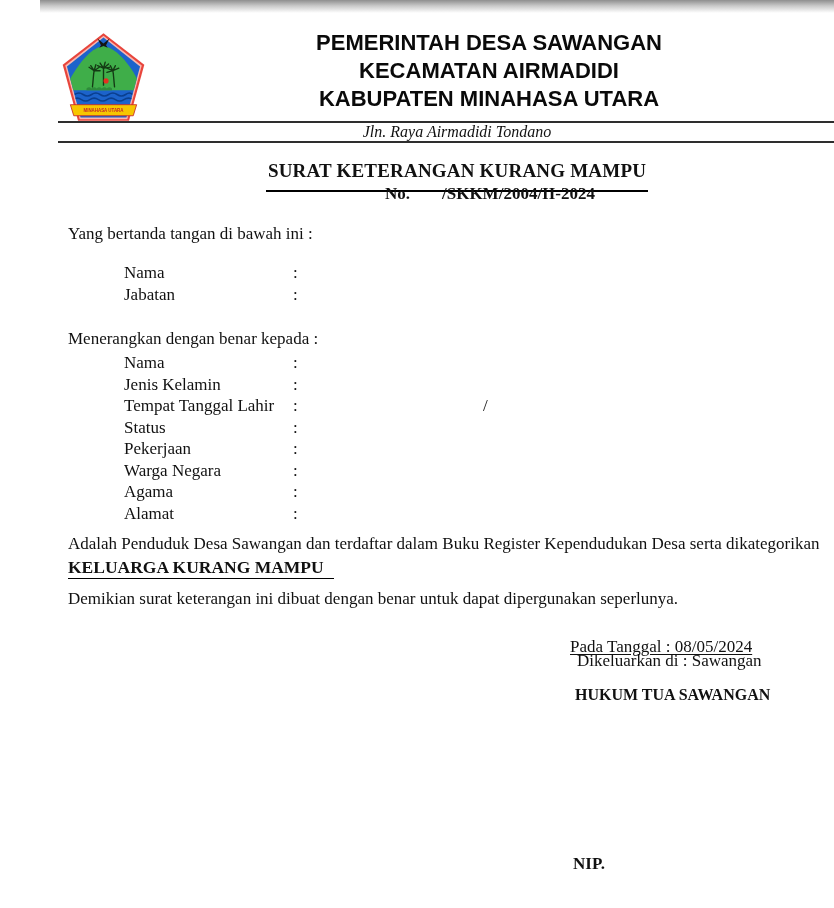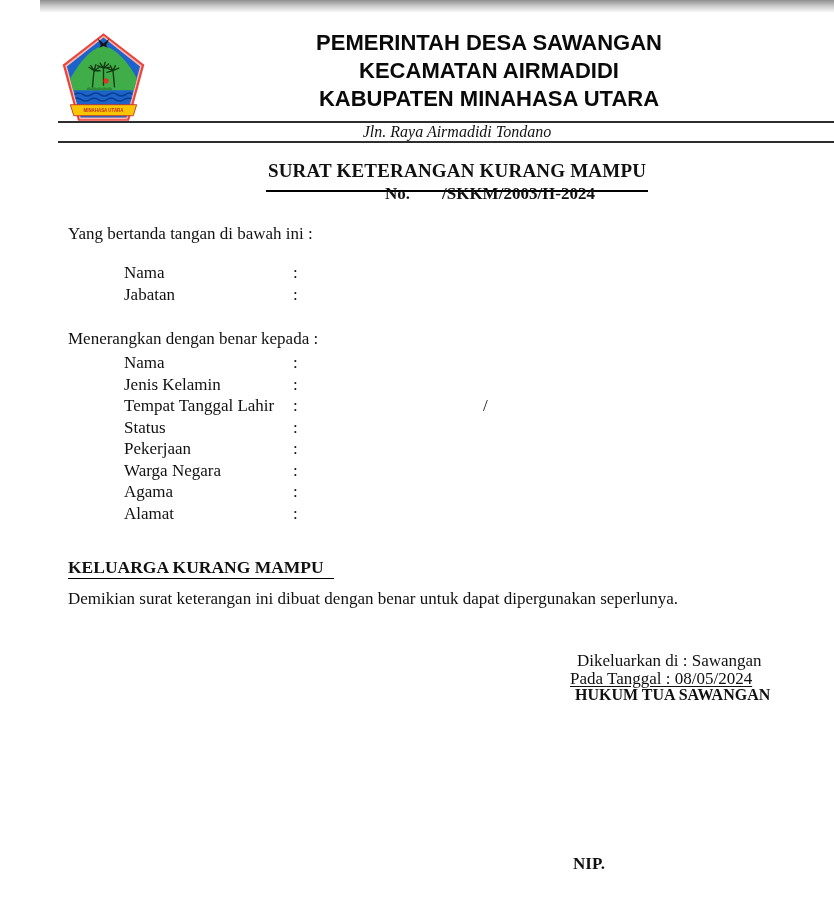--- a/index.html
+++ b/index.html
@@ -110,21 +110,21 @@
 
   <div class="rule" style="top:121px"></div>
   <div class="address">Jln. Raya Airmadidi Tondano</div>
   <div class="rule" style="top:141px"></div>
 
   <div class="doc-title">
     <span>SURAT KETERANGAN KURANG MAMPU</span>
   </div>
 
   <div class="t bold" style="left:345px;top:185px">No.</div>
-  <div class="t bold" style="left:402px;top:185px">/SKKM/2003/II-2024</div>
+  <div class="t bold" style="left:402px;top:185px">/SKKM/2004/II-2024</div>
 
   <div class="t" style="left:28px;top:225px">Yang bertanda tangan di bawah ini :</div>
 
   <div class="t field-label" style="top:264px">Nama</div>
   <div class="t field-colon" style="top:264px">:</div>
   <div class="t field-value" style="top:264px"></div>
 
   <div class="t field-label" style="top:286px">Jabatan</div>
   <div class="t field-colon" style="top:286px">:</div>
   <div class="t field-value" style="top:286px"></div>
@@ -156,25 +156,26 @@
   <div class="t field-value" style="top:462px"></div>
 
   <div class="t field-label" style="top:483px">Agama</div>
   <div class="t field-colon" style="top:483px">:</div>
   <div class="t field-value" style="top:483px"></div>
 
   <div class="t field-label" style="top:505px">Alamat</div>
   <div class="t field-colon" style="top:505px">:</div>
   <div class="t field-value" style="top:505px"></div>
 
+  <div class="t" style="left:28px;top:535px">Adalah Penduduk Desa Sawangan dan terdaftar dalam Buku Register Kependudukan Desa serta dikategorikan</div>
   <div class="t" style="left:28px;top:590px">Demikian surat keterangan ini dibuat dengan benar untuk dapat dipergunakan seperlunya.</div>
 
   <div class="t" style="left:28px;top:559px">
     <span class="category">KELUARGA KURANG MAMPU</span>
   </div>
 
   <div class="t" style="left:537px;top:652px">Dikeluarkan di : Sawangan</div>
-  <div class="t underlined" style="left:530px;top:670px">Pada Tanggal : 08/05/2024</div>
+  <div class="t underlined" style="left:530px;top:638px">Pada Tanggal : 08/05/2024</div>
   <div class="t bold" style="left:535px;top:687px;font-size:16px">HUKUM TUA SAWANGAN</div>
 
   <div class="t bold" style="left:533px;top:855px">NIP.</div>
 
 </div>
 
 </body></html>

